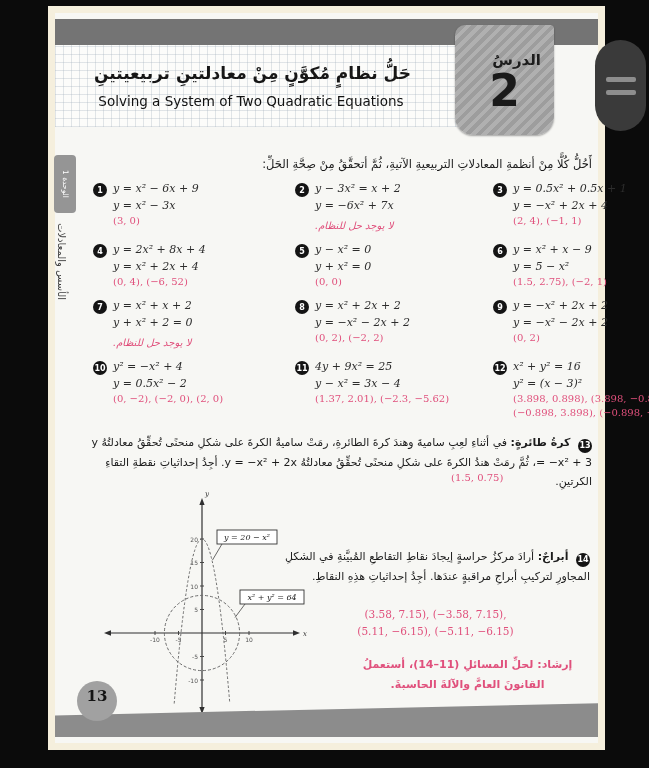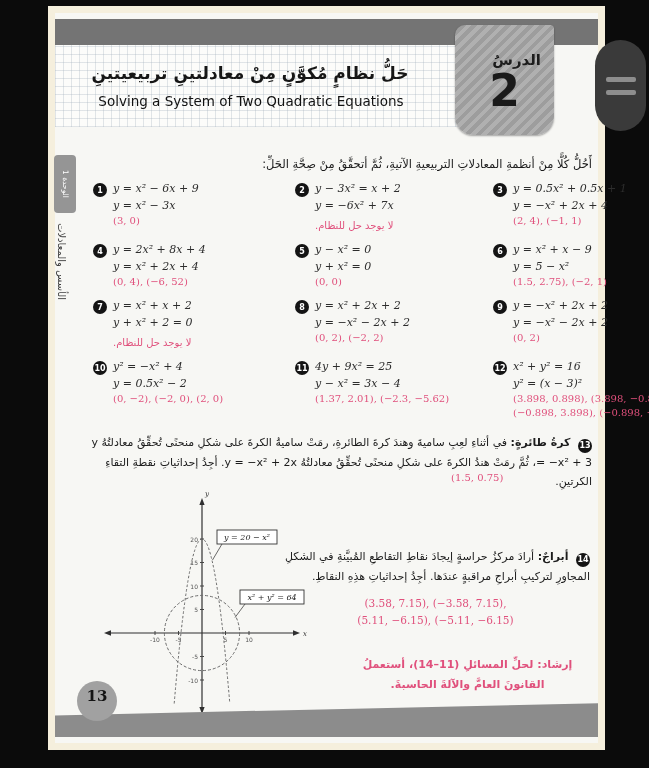--- a/index.html
+++ b/index.html
@@ -22,21 +22,21 @@
     background:#747474;z-index:1;
   }
   .grid-area{
     position:absolute;left:0;top:32px;width:448px;height:82px;
     background:
       repeating-linear-gradient(0deg,rgba(150,165,180,.28) 0 1px,transparent 1px 8px),
       repeating-linear-gradient(90deg,rgba(150,165,180,.28) 0 1px,transparent 1px 8px),
       #fcfcfa;
   }
   .title-ar{
-    position:absolute;top:50px;left:19px;width:352px;text-align:center;
+    position:absolute;top:50px;left:4px;width:352px;
     font-size:17px;font-weight:bold;color:#161616;direction:rtl;z-index:2;
   }
   .title-en{
     position:absolute;top:80px;left:20px;width:352px;text-align:center;
     font-size:13.5px;font-weight:normal;color:#121212;z-index:2;
   }
   .lesson-badge{
     position:absolute;left:400px;top:12px;width:99px;height:110px;z-index:3;
     background:repeating-linear-gradient(135deg,#b0b0b0 0 4px,#9d9d9d 4px 8px);
     border-radius:10px 4px 18px 18px;
@@ -72,33 +72,33 @@
   }
   .eq{
     font-family:"DejaVu Serif",serif;font-style:italic;
     font-size:11px;color:#2d2d2d;line-height:1.5;white-space:nowrap;
   }
   .ans{
     font-family:"DejaVu Serif",serif;font-size:10px;
     color:var(--pink);line-height:1.4;white-space:nowrap;
   }
   .ans:empty{display:none;}
-  .ans.ar{font-family:"DejaVu Sans",sans-serif;direction:rtl;text-align:center;display:inline-block;}
+  .ans.ar{font-family:"DejaVu Sans",sans-serif;direction:rtl;text-align:center;display:inline-block;font-style:italic;}
   
   .wp{direction:rtl;font-size:11px;color:#1c1c1c;line-height:1.75;text-align:right;}
   .wp .pnum{display:inline-flex;vertical-align:-2px;margin-left:4px;}
   .wp b{font-weight:bold;}
   .wp13{position:absolute;top:420px;left:28px;right:6px;}
   .wp13-ans{
     position:absolute;left:396px;top:459px;
     font-family:"DejaVu Serif",serif;font-size:10px;color:var(--pink);
   }
   .wp14{position:absolute;top:534px;left:226px;right:8px;}
   .wp14-answers{
-    direction:ltr;text-align:center;margin-top:9px;
+    direction:ltr;text-align:center;margin-top:20px;
     font-family:"DejaVu Serif",serif;font-size:10.5px;color:var(--pink);line-height:1.55;
   }
   .hint{
     position:absolute;top:642px;left:296px;right:14px;direction:rtl;text-align:center;
     font-size:11px;font-weight:bold;color:var(--pink);line-height:1.8;
   }
   
   .figure{position:absolute;left:40px;top:468px;}
   
   .footer-band{

